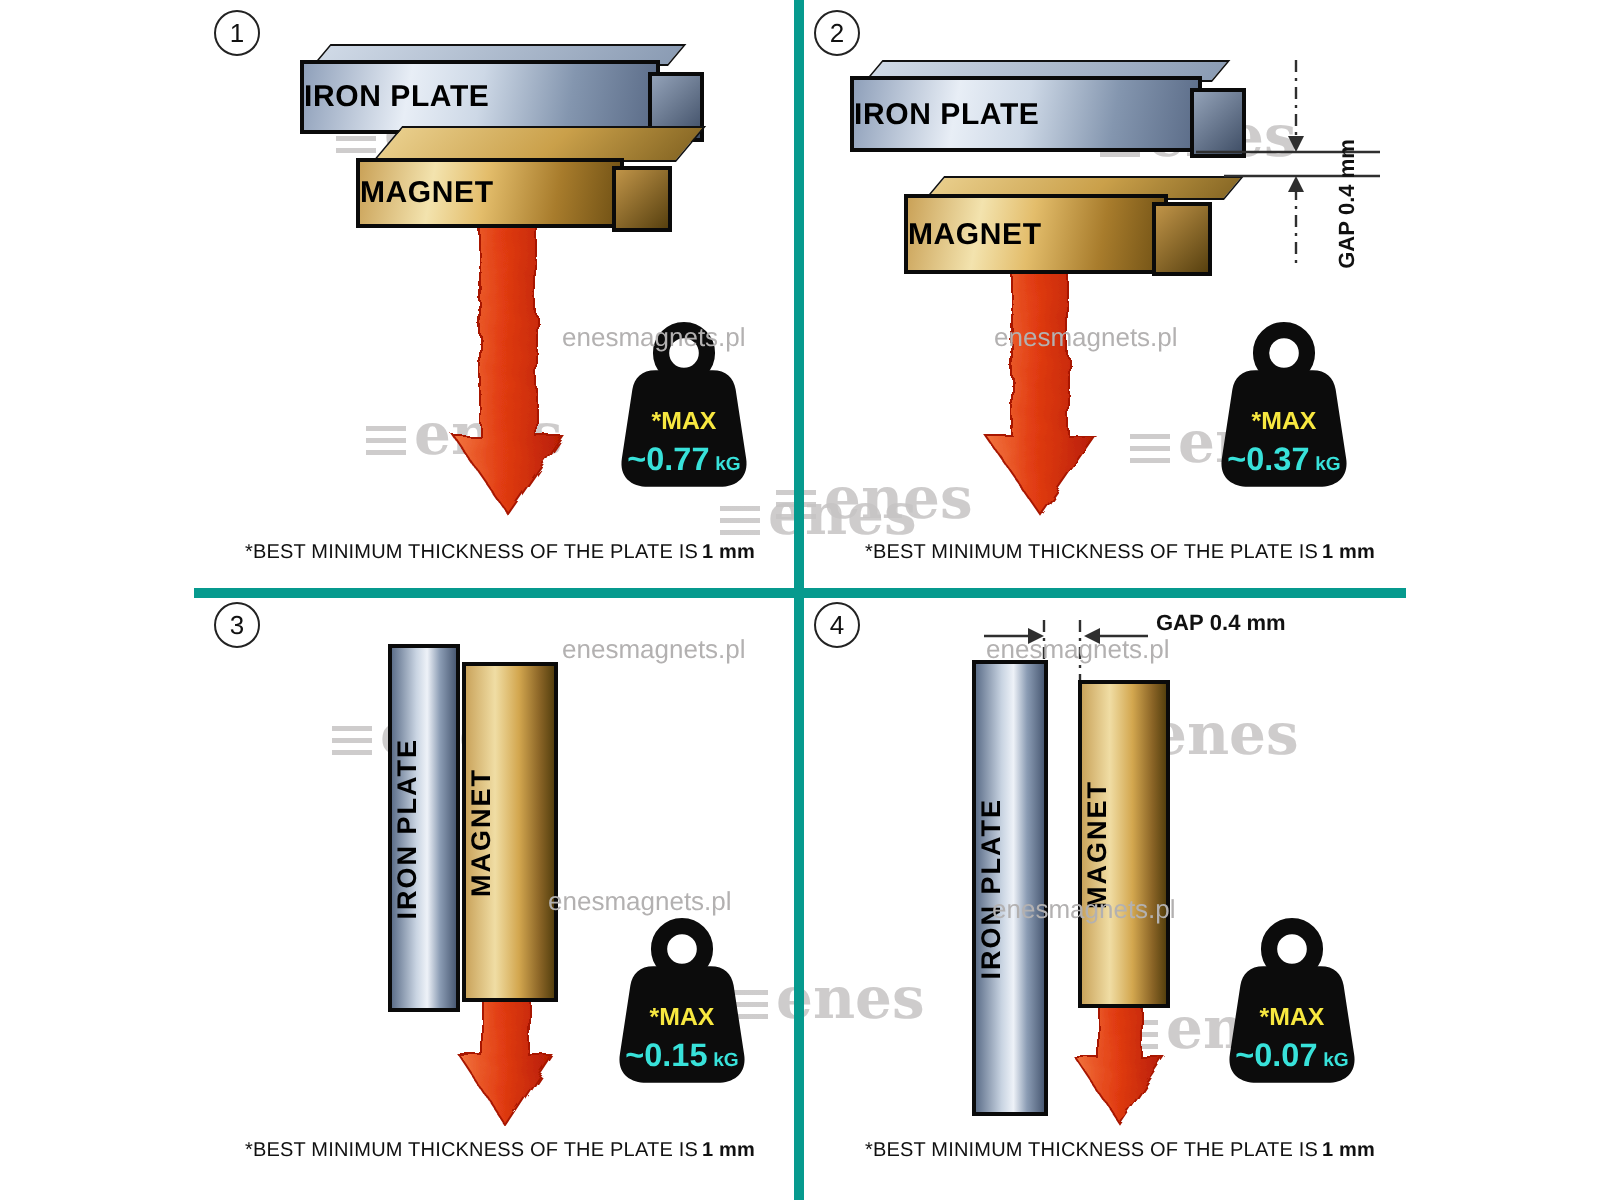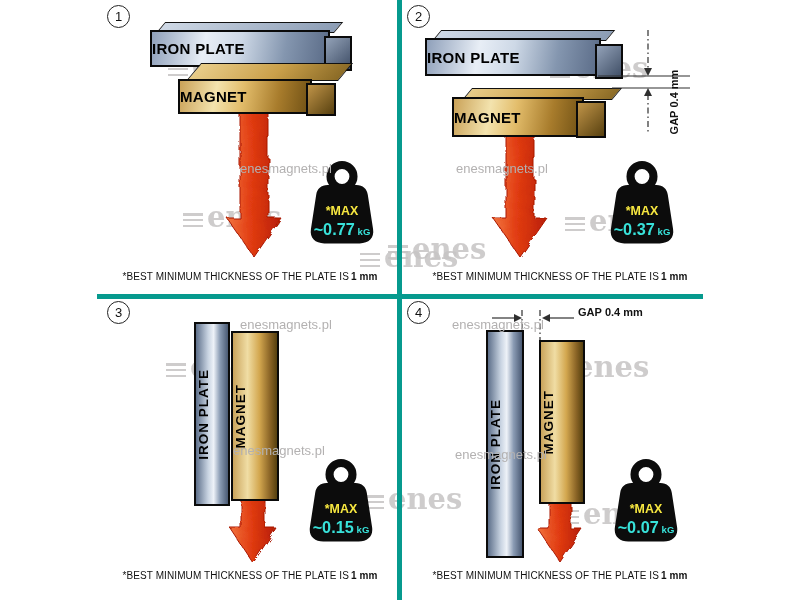--- a/index.html
+++ b/index.html
@@ -27,21 +27,21 @@
   .tf-magnet{background:linear-gradient(100deg,#e8cd8a,#caa04a 55%,#8a6a26);}
   
   .arrow{position:absolute;}
   .weight{position:absolute;width:86px;height:98px;}
   .kb-ring{fill:none;stroke:#0c0c0c;stroke-width:8.5;}
   .kb-body{fill:#0c0c0c;}
   .kb-max{fill:#f8e840;font:700 13px "Liberation Sans",sans-serif;}
   .kb-value{fill:#38e2da;font:700 17px "Liberation Sans",sans-serif;}
   .kb-unit{font-size:10px;}
   
-  .wm-site{position:absolute;color:#b3b1b1;font:400 13px "Liberation Sans",sans-serif;white-space:nowrap;}
+  .wm-site{position:absolute;color:#b3b1b1;font:400 13px "Liberation Sans",sans-serif;white-space:nowrap;padding-left:41px;}
   .logo{position:absolute;display:flex;align-items:flex-end;gap:4px;opacity:.85;}
   .logo .bars{width:20px;height:17px;background:repeating-linear-gradient(to bottom,#c6c4c4 0 2.5px,transparent 2.5px 6px);}
   .logo .word{font-family:"DejaVu Serif",serif;font-size:29px;line-height:.82;color:#c6c4c4;font-weight:700;}
   
   .caption{position:absolute;width:300px;text-align:center;font:400 10px "Liberation Sans",sans-serif;
            color:#111;letter-spacing:.1px;white-space:nowrap;}
   .caption b{font-weight:700;margin-left:2px;}
   .gap-v{position:absolute;width:70px;height:14px;text-align:center;transform:rotate(-90deg);
          font:700 11px "Liberation Sans",sans-serif;color:#111;white-space:nowrap;}
   .gap-h{position:absolute;font:700 11px "Liberation Sans",sans-serif;color:#111;white-space:nowrap;}

